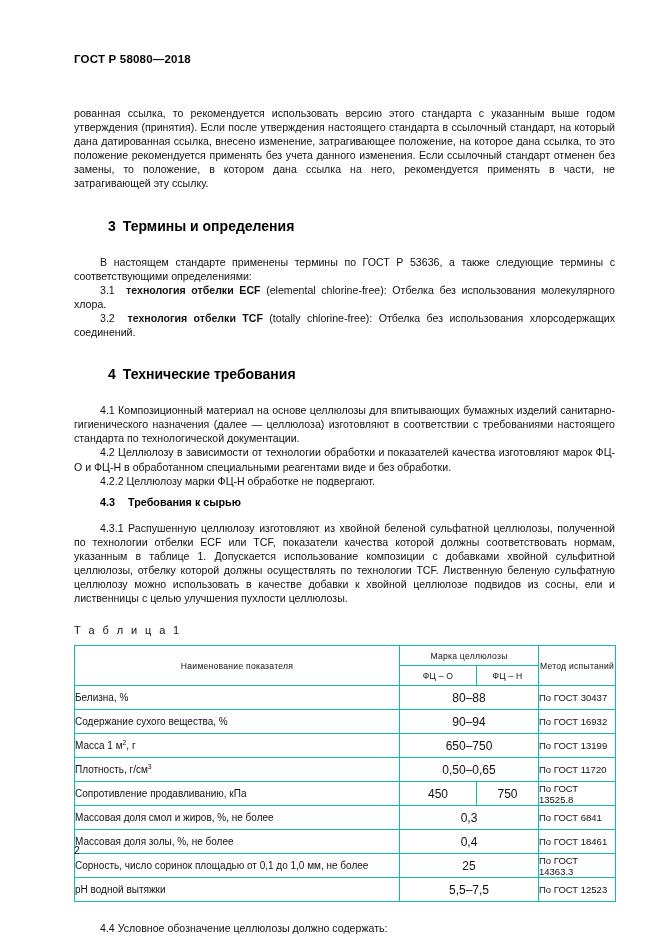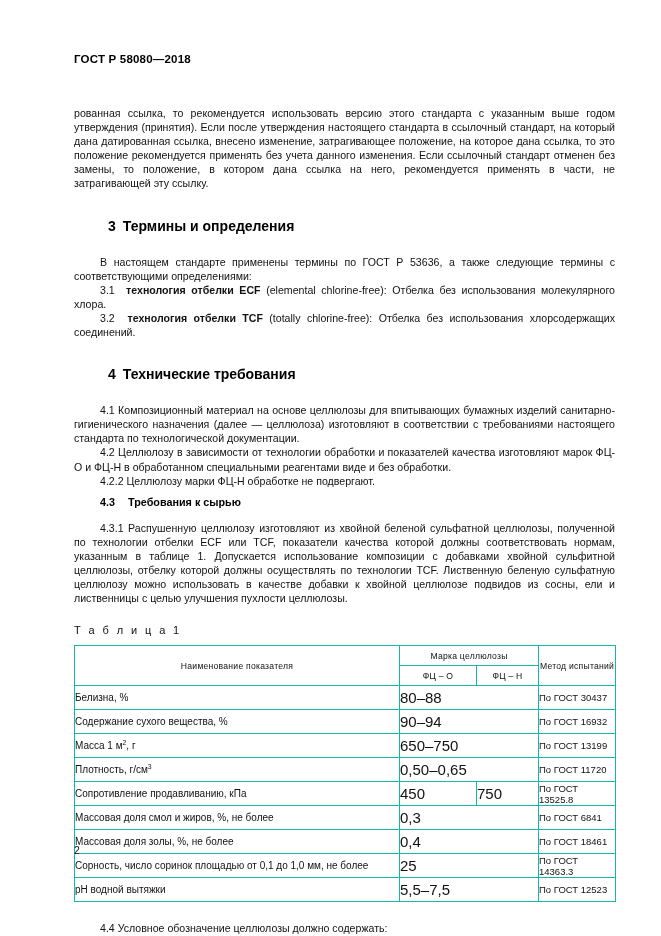--- a/index.html
+++ b/index.html
@@ -100,23 +100,23 @@
   th.brand-head { height: 19px; }
   th.method-head { height: 40px; }
   th.sub-head { height: 21px; font-size: 9.3px; letter-spacing: 0.6px; }
   td.name-cell {
     text-align: left;
     padding: 0 0 0 8px;
     height: 23px;
     font-size: 10px;
   }
   td.val-cell {
-    text-align: left;
+    text-align: center;
     height: 23px;
-    font-size: 15px;
+    font-size: 12px;
   }
   td.method-cell {
     text-align: left;
     padding: 0 0 0 9px;
     height: 23px;
     font-size: 9.5px;
   }
   sup { font-size: 0.68em; vertical-align: super; line-height: 0; }
 
   

